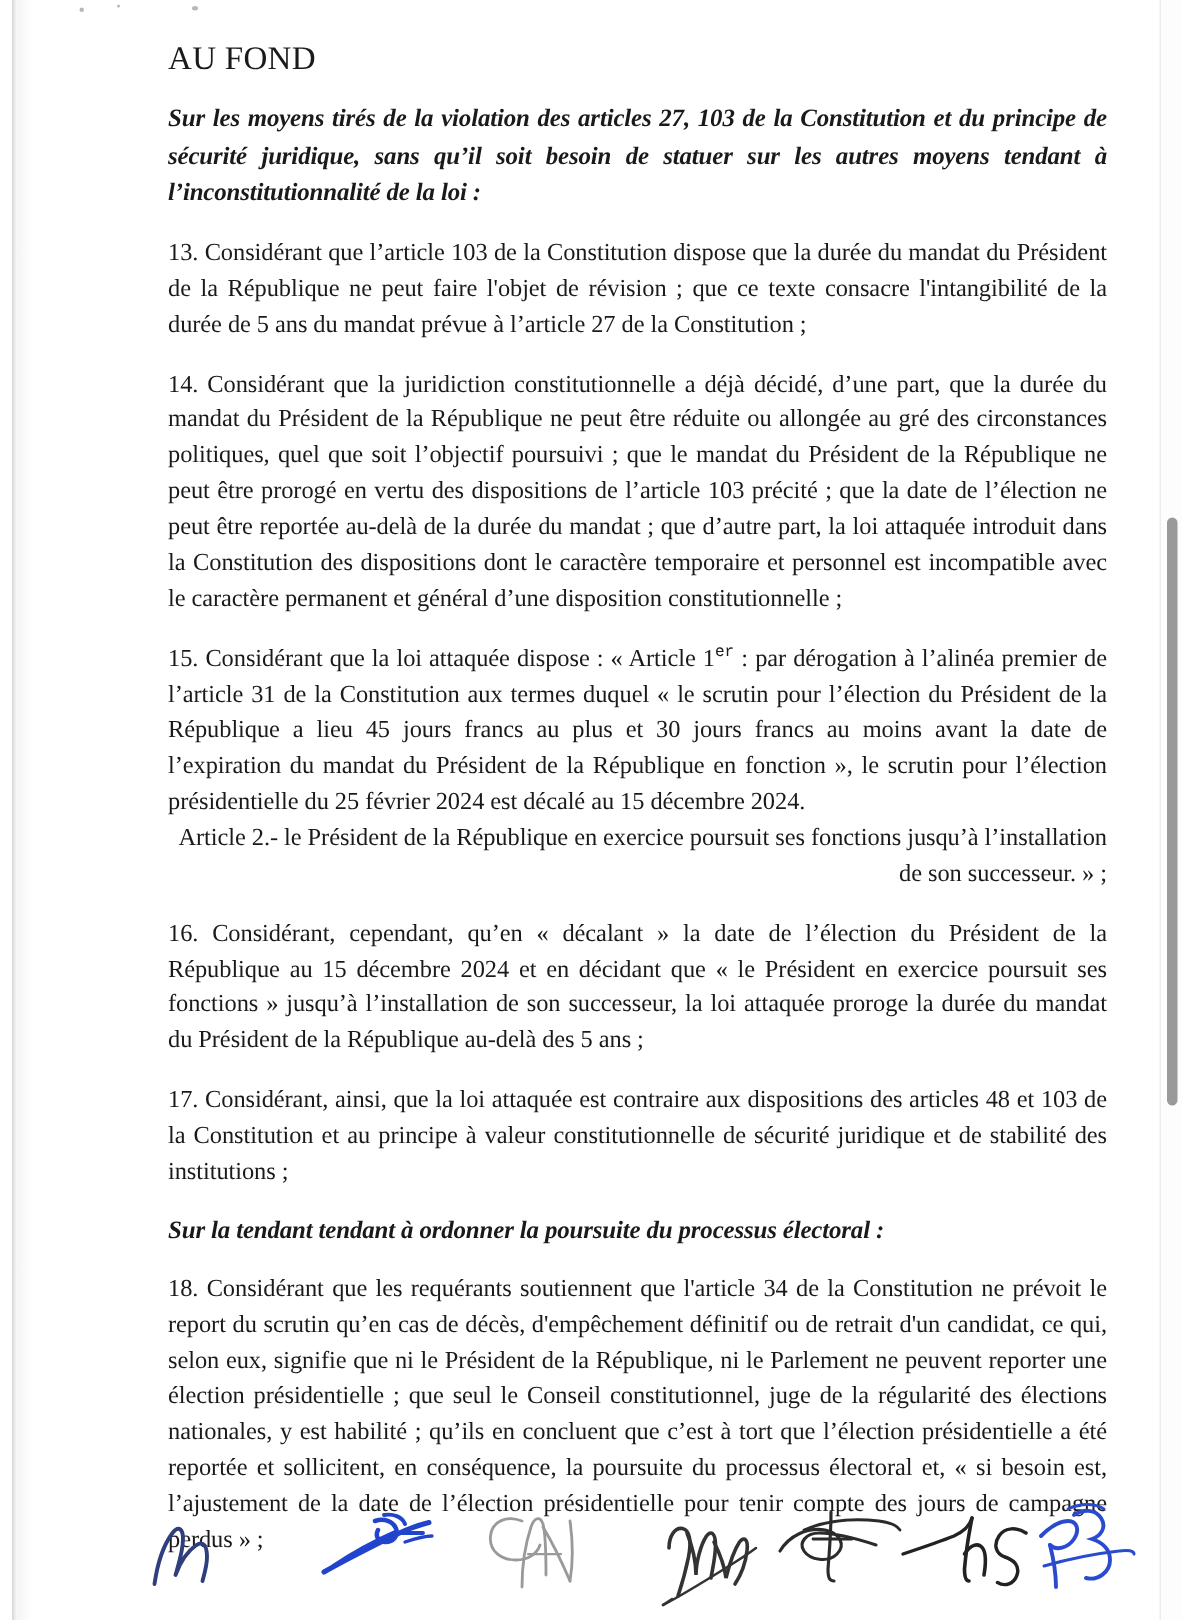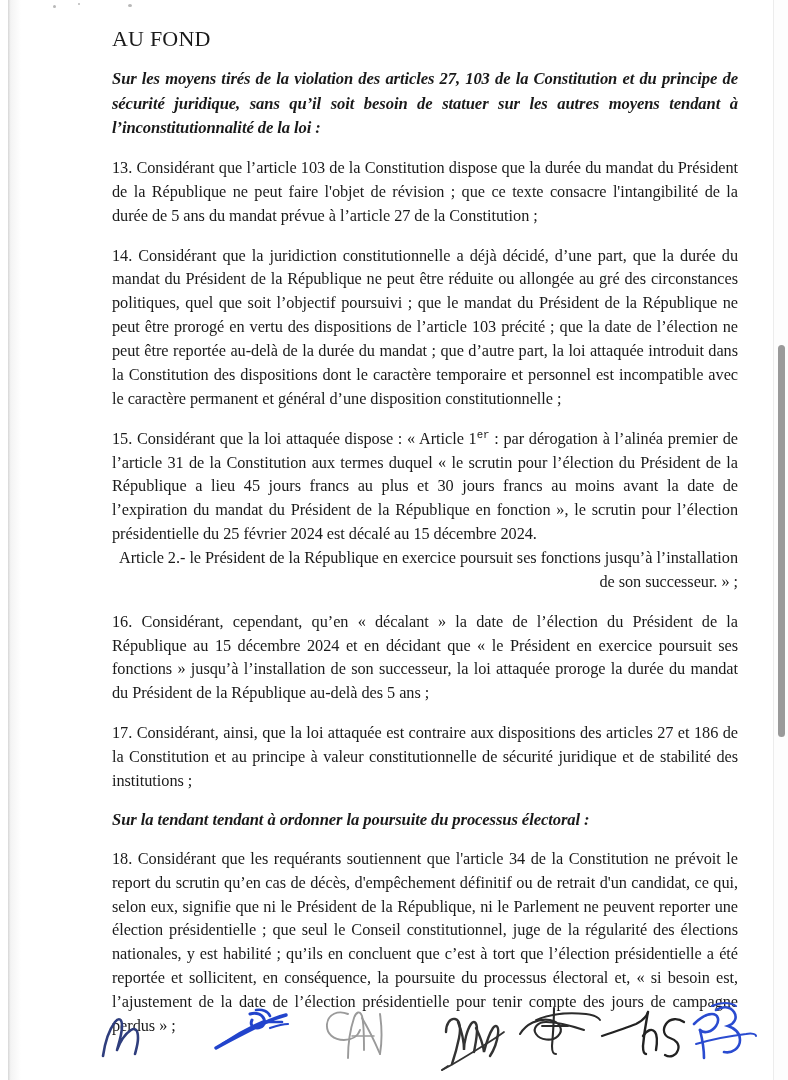--- a/index.html
+++ b/index.html
@@ -151,21 +151,21 @@
 
 
     <p class="para">13. Considérant que l’article 103 de la Constitution dispose que la durée du mandat du Président de la République ne peut faire l'objet de révision ; que ce texte consacre l'intangibilité de la durée de 5 ans du mandat prévue à l’article 27 de la Constitution ;</p>
 
     <p class="para">14. Considérant que la juridiction constitutionnelle a déjà décidé, d’une part, que la durée du mandat du Président de la République ne peut être réduite ou allongée au gré des circonstances politiques, quel que soit l’objectif poursuivi ; que le mandat du Président de la République ne peut être prorogé en vertu des dispositions de l’article 103 précité ; que la date de l’élection ne peut être reportée au-delà de la durée du mandat ; que d’autre part, la loi attaquée introduit dans la Constitution des dispositions dont le caractère temporaire et personnel est incompatible avec le caractère permanent et général d’une disposition constitutionnelle ;</p>
 
     <p class="para"><span>15.  Considérant que la loi attaquée dispose : « Article 1</span><sup>er</sup><span> : par dérogation à l’alinéa premier de l’article 31 de la Constitution aux termes duquel « le scrutin pour l’élection du Président de la République a lieu 45 jours francs au plus et 30 jours francs au moins avant la date de l’expiration du mandat du Président de la République en fonction », le scrutin pour l’élection présidentielle du 25 février 2024 est décalé au 15 décembre 2024.</span><span class="tail">Article 2.- le Président de la République en exercice poursuit ses fonctions jusqu’à l’installation de son successeur. » ;</span></p>
 
     <p class="para">16. Considérant, cependant, qu’en « décalant » la date de l’élection du Président de la République au 15 décembre 2024 et en décidant que « le Président en exercice poursuit ses fonctions » jusqu’à l’installation de son successeur, la loi attaquée proroge la durée du mandat du Président de la République au-delà des 5 ans ;</p>
 
-    <p class="para">17. Considérant, ainsi, que la loi attaquée est contraire aux dispositions des articles 27 et 186 de la Constitution et au principe à valeur constitutionnelle de sécurité juridique et de stabilité des institutions ;</p>
+    <p class="para">17. Considérant, ainsi, que la loi attaquée est contraire aux dispositions des articles 48 et 103 de la Constitution et au principe à valeur constitutionnelle de sécurité juridique et de stabilité des institutions ;</p>
 
     <p class="subheading">Sur la tendant tendant à ordonner la poursuite du processus électoral :</p>
 
     <p class="para tight">18. Considérant que les requérants soutiennent que l'article 34 de la Constitution ne prévoit le report du scrutin qu’en cas de décès, d'empêchement définitif ou de retrait d'un candidat, ce qui, selon eux, signifie que ni le Président de la République, ni le Parlement ne peuvent reporter une élection présidentielle ; que seul  le Conseil constitutionnel, juge de la régularité des élections nationales, y est habilité ; qu’ils en concluent  que c’est à tort que l’élection présidentielle a été reportée et sollicitent, en conséquence, la poursuite du processus électoral  et, « si besoin est, l’ajustement de la date de l’élection présidentielle pour tenir compte des jours de campagne perdus » ;</p>
 
   </div>
 
   <div id="signature-band">
 
     <svg class="signature" style="left:95px; top:10px;" width="60" height="52" viewBox="0 0 60 52">

